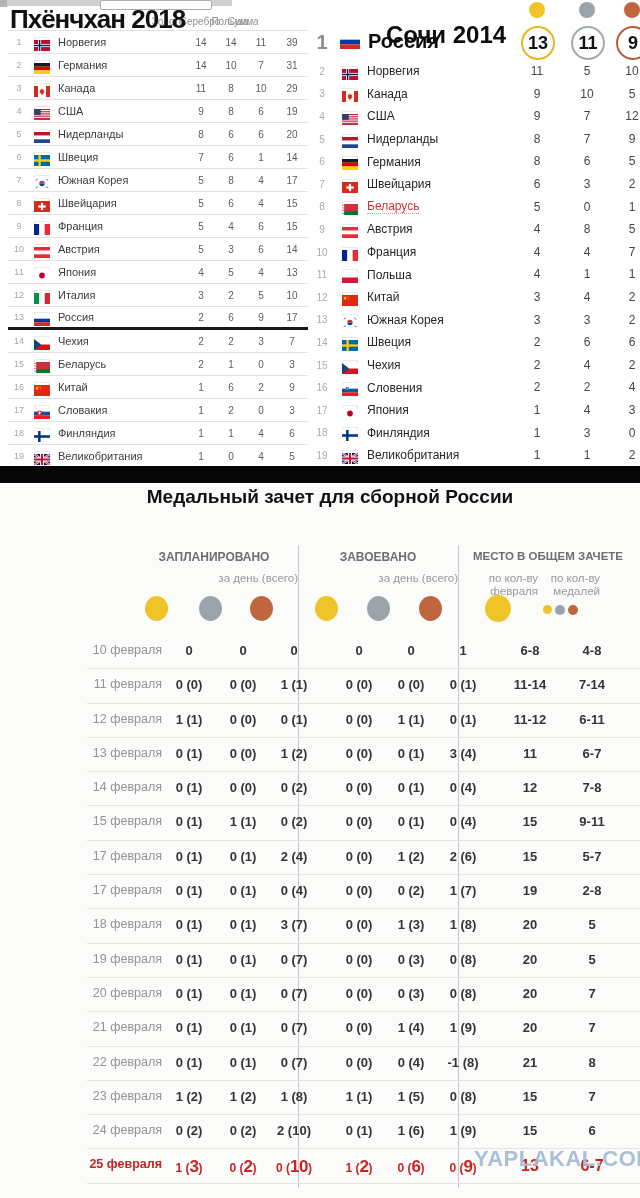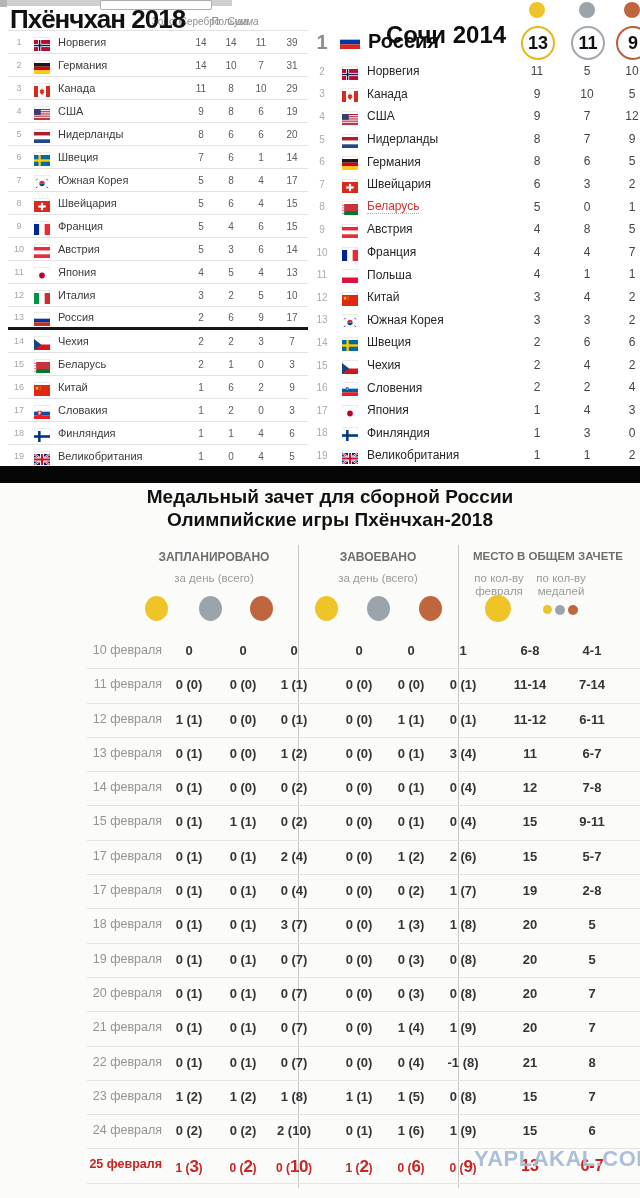--- a/index.html
+++ b/index.html
@@ -46,21 +46,21 @@
   .so-name{margin-left:9px;font-size:12px;color:#262626;white-space:nowrap;}
   .so-name.hl{color:#d23333;border-bottom:1px dotted #d99;}
   .so-val{position:absolute;width:44px;text-align:center;font-size:12px;color:#454545;top:4px;}
   
   .black-bar{position:absolute;left:0;top:466px;width:640px;height:17px;background:#060606;}
   
   .daily{position:absolute;left:0;top:483px;width:640px;height:728px;background:#fbfbfa;}
   .d-title{position:absolute;left:20px;top:2px;width:620px;text-align:center;
            font-weight:700;color:#111;font-size:19px;line-height:23px;}
   .grp-label{position:absolute;font-size:12px;font-weight:700;color:#6e6e6e;text-align:center;}
-  .grp-sub{position:absolute;font-size:11.5px;color:#9a9a9a;text-align:center;line-height:13px;}
+  .grp-sub{position:absolute;font-size:11.5px;color:#9a9a9a;text-align:right;line-height:13px;}
   .med{position:absolute;border-radius:50%;}
   .vline{position:absolute;top:62px;width:1px;height:643px;background:#c9c9c9;}
   .v1{left:298px;} .v2{left:458px;}
   .d-rows{position:absolute;left:0;top:152px;width:640px;padding-left:32px;}
   .d-row{position:relative;height:34.3px;}
   .d-row .ln{position:absolute;left:55px;right:10px;bottom:0;height:1px;background:#e4e4e3;}
   .d-row span{position:absolute;top:8px;font-size:13px;font-weight:700;color:#353535;text-align:center;}
   .c-date{left:30px;width:100px;text-align:right !important;font-weight:400 !important;
           color:#949494 !important;font-size:12.5px !important;}
   .c1{left:132px;width:50px;} .c2{left:186px;width:50px;} .c3{left:237px;width:50px;}
@@ -629,21 +629,20 @@
           <span class="so-val" style="left: 298px;">2</span>
         </div>
       </div>
   </section>
 
   <div class="black-bar"></div>
 
   <section class="daily">
     <div class="d-title">
       <div>Медальный зачет для сборной России</div>
-      <div>Олимпийские игры Пхёнчхан-2018</div>
     </div>
 
     <div class="grp-label" style="left:130px;top:67px;width:168px;">ЗАПЛАНИРОВАНО</div>
     <div class="grp-sub" style="left:130px;top:89px;width:168px;">за день (всего)</div>
     <div class="grp-label" style="left:298px;top:67px;width:160px;">ЗАВОЕВАНО</div>
     <div class="grp-sub" style="left:298px;top:89px;width:160px;">за день (всего)</div>
     <div class="grp-label" style="left:458px;top:67px;width:180px;font-size:11.5px;">МЕСТО В ОБЩЕМ ЗАЧЕТЕ</div>
     <div class="grp-sub" style="left:460px;top:89px;width:78px;">по кол-ву февраля</div>
     <div class="grp-sub" style="left:522px;top:89px;width:78px;">по кол-ву медалей</div>
 
@@ -666,21 +665,21 @@
     <div class="d-rows" id="d-rows">
         <div class="d-row">
           <span class="c-date">10 февраля</span>
           <span class="c1">0</span>
           <span class="c2">0</span>
           <span class="c3">0</span>
           <span class="c4">0</span>
           <span class="c5">0</span>
           <span class="c6">1</span>
           <span class="c7">6-8</span>
-          <span class="c8">4-1</span>
+          <span class="c8">4-8</span>
           <div class="ln"></div>
         </div>
         <div class="d-row">
           <span class="c-date">11 февраля</span>
           <span class="c1">0 (0)</span>
           <span class="c2">0 (0)</span>
           <span class="c3">1 (1)</span>
           <span class="c4">0 (0)</span>
           <span class="c5">0 (0)</span>
           <span class="c6">0 (1)</span>

